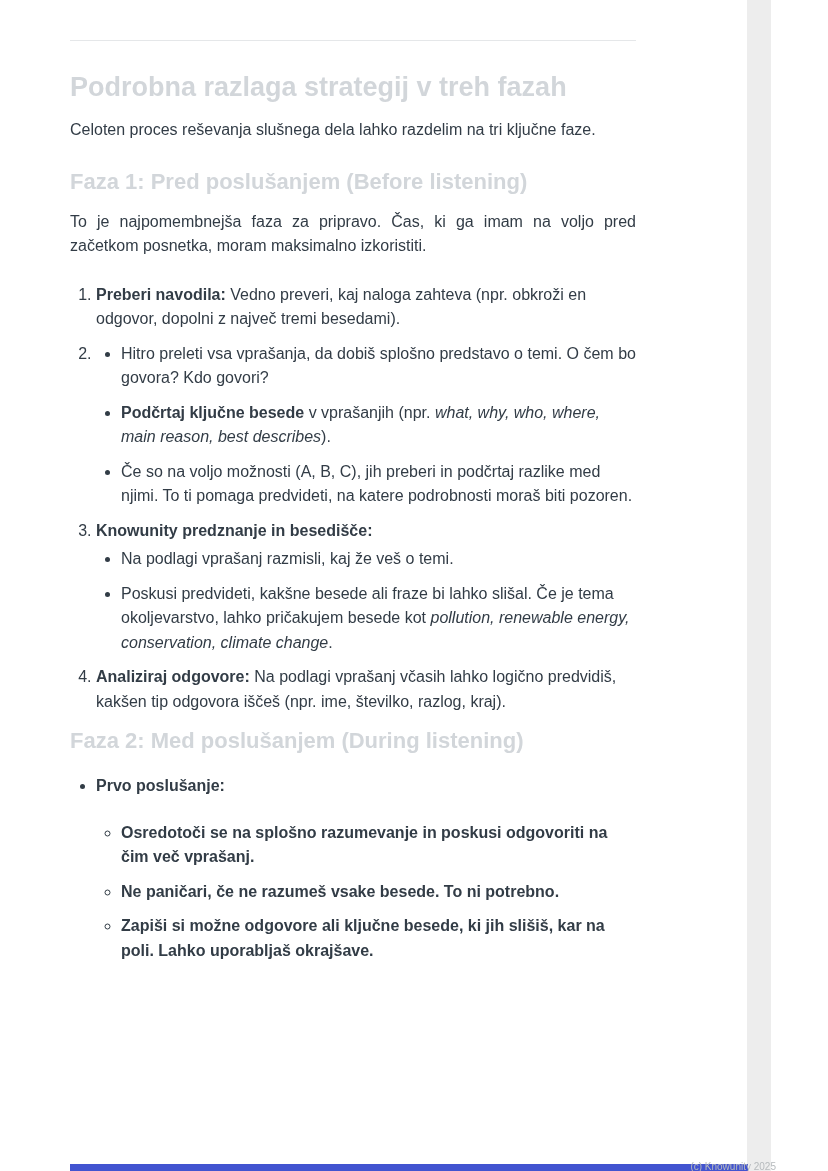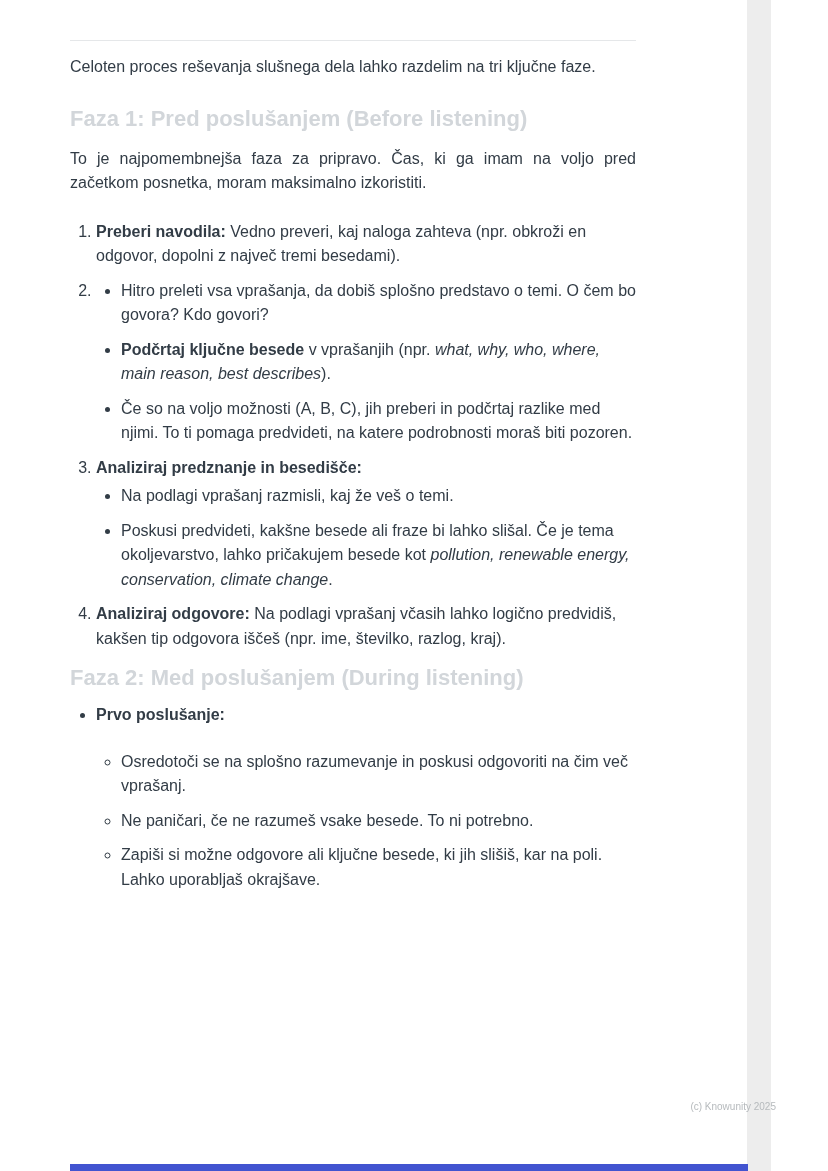--- a/index.html
+++ b/index.html
@@ -48,35 +48,35 @@
   }
   ol.num-list > li { margin-bottom:10px; }
   ul.sub {
     list-style:disc outside;
     padding-left:25px;
     margin-top:4px;
     margin-bottom:6px;
   }
   ul.sub > li { margin-bottom:10px; }
   ul.bullet-list {
-    margin-top:12px;
+    margin-top:20px;
     padding-left:26px;
     list-style:disc outside;
   }
   ul.circle-sub {
     list-style:circle outside;
     padding-left:25px;
     margin-top:22px;
   }
-  ul.circle-sub > li { margin-bottom:10px; }
+  ul.circle-sub > li { margin-bottom:10px;font-weight:bold; }
   .b { font-weight:bold; }
   .i { font-style:italic; }
   .copyright {
     position:absolute;
-    top:1101px;
+    top:1161px;
     right:52px;
     font-size:10px;
     color:#b6babd;
     z-index:3;
   }
   .page-edge-strip {
     position:absolute;
     left:747px; top:0;
     width:24px; height:1171px;
     background:#ededed;
@@ -90,41 +90,42 @@
     z-index:2;
   }
 </style>
 </head>
 <body>
 
 <div class="content">
 
   <hr class="top-rule">
 
+  <h1 class="page-title">Podrobna razlaga strategij v treh fazah</h1>
 
   <p class="intro">Celoten proces reševanja slušnega dela lahko razdelim na tri ključne faze.</p>
 
   <h2 class="section-heading h-f1">Faza 1: Pred poslušanjem (Before listening)</h2>
 
   <p class="body-p just">To je najpomembnejša faza za pripravo. Čas, ki ga imam na voljo pred začetkom posnetka, moram maksimalno izkoristiti.</p>
 
   <ol class="num-list">
 
     <li><span class="b">Preberi navodila:</span><span> Vedno preveri, kaj naloga zahteva (npr. obkroži en odgovor, dopolni z največ tremi besedami).</span></li>
 
     <li>
       <ul class="sub">
         <li><span>Hitro preleti vsa vprašanja, da dobiš splošno predstavo o temi. O čem bo govora? Kdo govori?</span></li>
         <li><span class="b">Podčrtaj ključne besede</span><span> v vprašanjih (npr. </span><span class="i">what, why, who, where, main reason, best describes</span><span>).</span></li>
         <li><span>Če so na voljo možnosti (A, B, C), jih preberi in podčrtaj razlike med njimi. To ti pomaga predvideti, na katere podrobnosti moraš biti pozoren.</span></li>
       </ul>
     </li>
 
     <li>
-      <span class="b">Analiziraj predznanje in besedišče:</span>
+      <span class="b">Knowunity predznanje in besedišče:</span>
       <ul class="sub">
         <li><span>Na podlagi vprašanj razmisli, kaj že veš o temi.</span></li>
         <li><span>Poskusi predvideti, kakšne besede ali fraze bi lahko slišal. Če je tema okoljevarstvo, lahko pričakujem besede kot </span><span class="i">pollution, renewable energy, conservation, climate change</span><span>.</span></li>
       </ul>
     </li>
 
     <li><span class="b">Analiziraj odgovore:</span><span> Na podlagi vprašanj včasih lahko logično predvidiš, kakšen tip odgovora iščeš (npr. ime, številko, razlog, kraj).</span></li>
 
   </ol>
 

